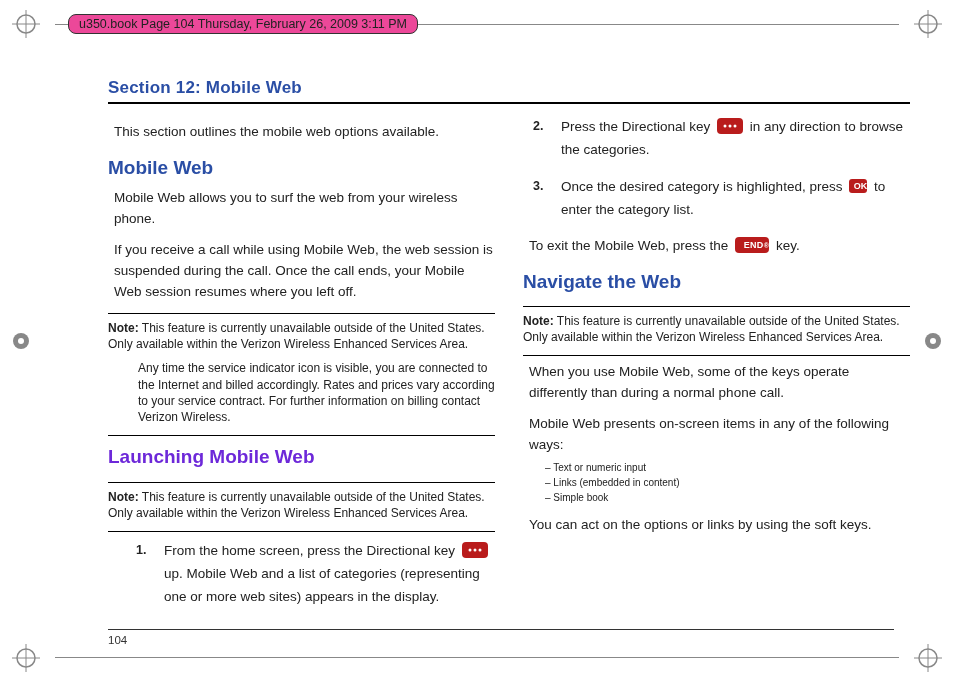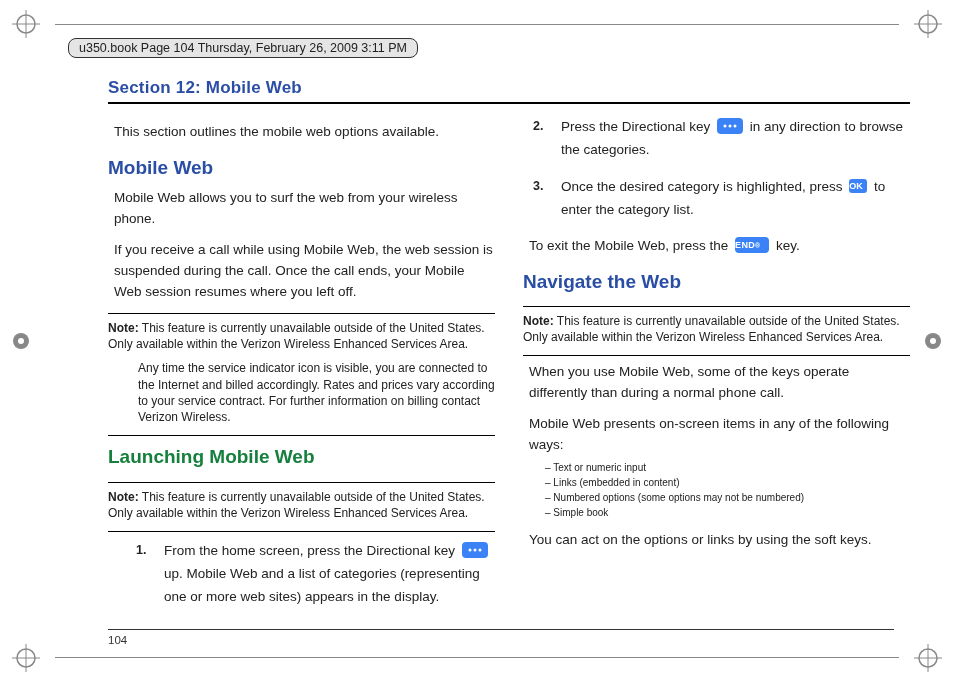--- a/index.html
+++ b/index.html
@@ -13,48 +13,48 @@
   .bl { bottom: 10px; left: 12px; }
   .br { bottom: 10px; right: 12px; }
   .side-dot { position: absolute; width: 22px; height: 22px; }
   .side-dot svg { width:22px; height:22px; display:block;}
   .ld { left: 10px; top: 50%; transform: translateY(-50%); }
   .rd { right: 10px; top: 50%; transform: translateY(-50%); }
   .outer-line-top { position: absolute; left: 55px; right: 55px; top: 24px; border-top: 1px solid #888; }
   .outer-line-bottom { position: absolute; left: 55px; right: 55px; bottom: 24px; border-top: 1px solid #888; }
 
   
-  .fm-header { position: absolute; top: 14px; left: 68px; border: 1px solid #333; border-radius: 8px; padding: 2px 10px; font-size: 12.5px; background: #e5e5e5; z-index: 5; margin-top: 24px; }
+  .fm-header { position: absolute; top: 14px; left: 68px; border: 1px solid #333; border-radius: 8px; padding: 2px 10px; font-size: 12.5px; background: #ec4899; z-index: 5; }
 
   
   .content { position: absolute; left: 108px; right: 44px; top: 78px; bottom: 60px; }
 
   .section-title { color: #2a4ea5; font-weight: bold; font-size: 17px; letter-spacing: 0.2px; font-family: Arial, sans-serif; }
   .title-underline { border-top: 2px solid #000; margin-top: 4px; margin-bottom: 12px; }
 
   .columns { display: flex; gap: 28px; }
   .col { flex: 1 1 0; font-size: 13.5px; line-height: 1.55; color: #222; }
 
   .intro { margin: 6px 0 10px 6px; }
   .h2 { color: #2a4ea5; font-weight: bold; font-size: 19px; margin: 6px 0 4px 0; }
-  .h2.grey { color: #15803d; }
+  .h2.grey { color: #6d28d9; }
   .para { margin: 6px 0 10px 6px; }
 
   .note-rule { border-top: 1.5px solid #000; margin: 10px 0 6px 0; }
   .note { font-size: 12px; line-height: 1.35; margin: 6px 0; }
   .note .nlabel { font-weight: bold; }
   .note .ntext { display: block; margin-left: 30px; }
   .note .ntext.first { display:inline; margin-left:0;}
   .note-block2 { margin-left: 30px; margin-top:8px; font-size:12px; line-height:1.35;}
 
   ol.steps { list-style: none; margin: 8px 0 0 28px; padding: 0; }
   ol.steps li { position: relative; padding-left: 28px; margin-bottom: 14px; line-height: 1.7; }
   ol.steps li .num { position: absolute; left: 0; top: 0; font-weight: bold; font-size: 12.5px; }
 
-  .key { display: inline-block; vertical-align: middle; background: #3b82f6; color: #fff; border-radius: 4px; font-size: 9px; font-weight: bold; text-align: left; margin: 0 3px; position: relative; top: -1px; }
+  .key { display: inline-block; vertical-align: middle; background: #b91c1c; color: #fff; border-radius: 4px; font-size: 9px; font-weight: bold; text-align: right; margin: 0 3px; position: relative; top: -1px; }
   .key.dir { width: 26px; height: 16px; border-radius: 4px; }
   .key.dir::after { content: ""; position: absolute; left: 50%; top: 50%; width: 3px; height: 3px; background: #fff; border-radius: 50%; transform: translate(-50%,-50%); box-shadow: -5px 0 0 #fff, 5px 0 0 #fff; }
   .key.ok { width: 18px; height: 14px; line-height: 14px; border-radius: 3px; }
   .key.end { width: 34px; height: 16px; line-height: 16px; border-radius: 4px; letter-spacing: 0.3px; }
   .key.end sup { font-size: 7px; vertical-align: top; position: relative; top: 1px; }
 
   .dashlist { margin: 4px 0 10px 22px; font-size: 10px; line-height: 1.5; }
   .dashlist div::before { content: "– "; }
 
   .page-num { position: absolute; left: 108px; bottom: 36px; font-size: 11.5px; color: #333; }
@@ -178,21 +178,20 @@
         <span class="nlabel">Note:</span>
         <span class="ntext first">This feature is currently unavailable outside of the United States. Only available within the Verizon Wireless Enhanced Services Area.</span>
       </div>
       <div class="note-rule"></div>
 
       <div class="para">When you use Mobile Web, some of the keys operate differently than during a normal phone call.</div>
       <div class="para" style="margin-bottom:2px;">Mobile Web presents on-screen items in any of the following ways:</div>
       <div class="dashlist">
         <div>Text or numeric input</div>
         <div>Links (embedded in content)</div>
-        <div>Numbered options (some options may not be numbered)</div>
         <div>Simple book</div>
       </div>
       <div class="para">You can act on the options or links by using the soft keys.</div>
     </div>
 
   </div>
 </div>
 
 <div class="page-num-rule"></div>
 <div class="page-num">104</div>

